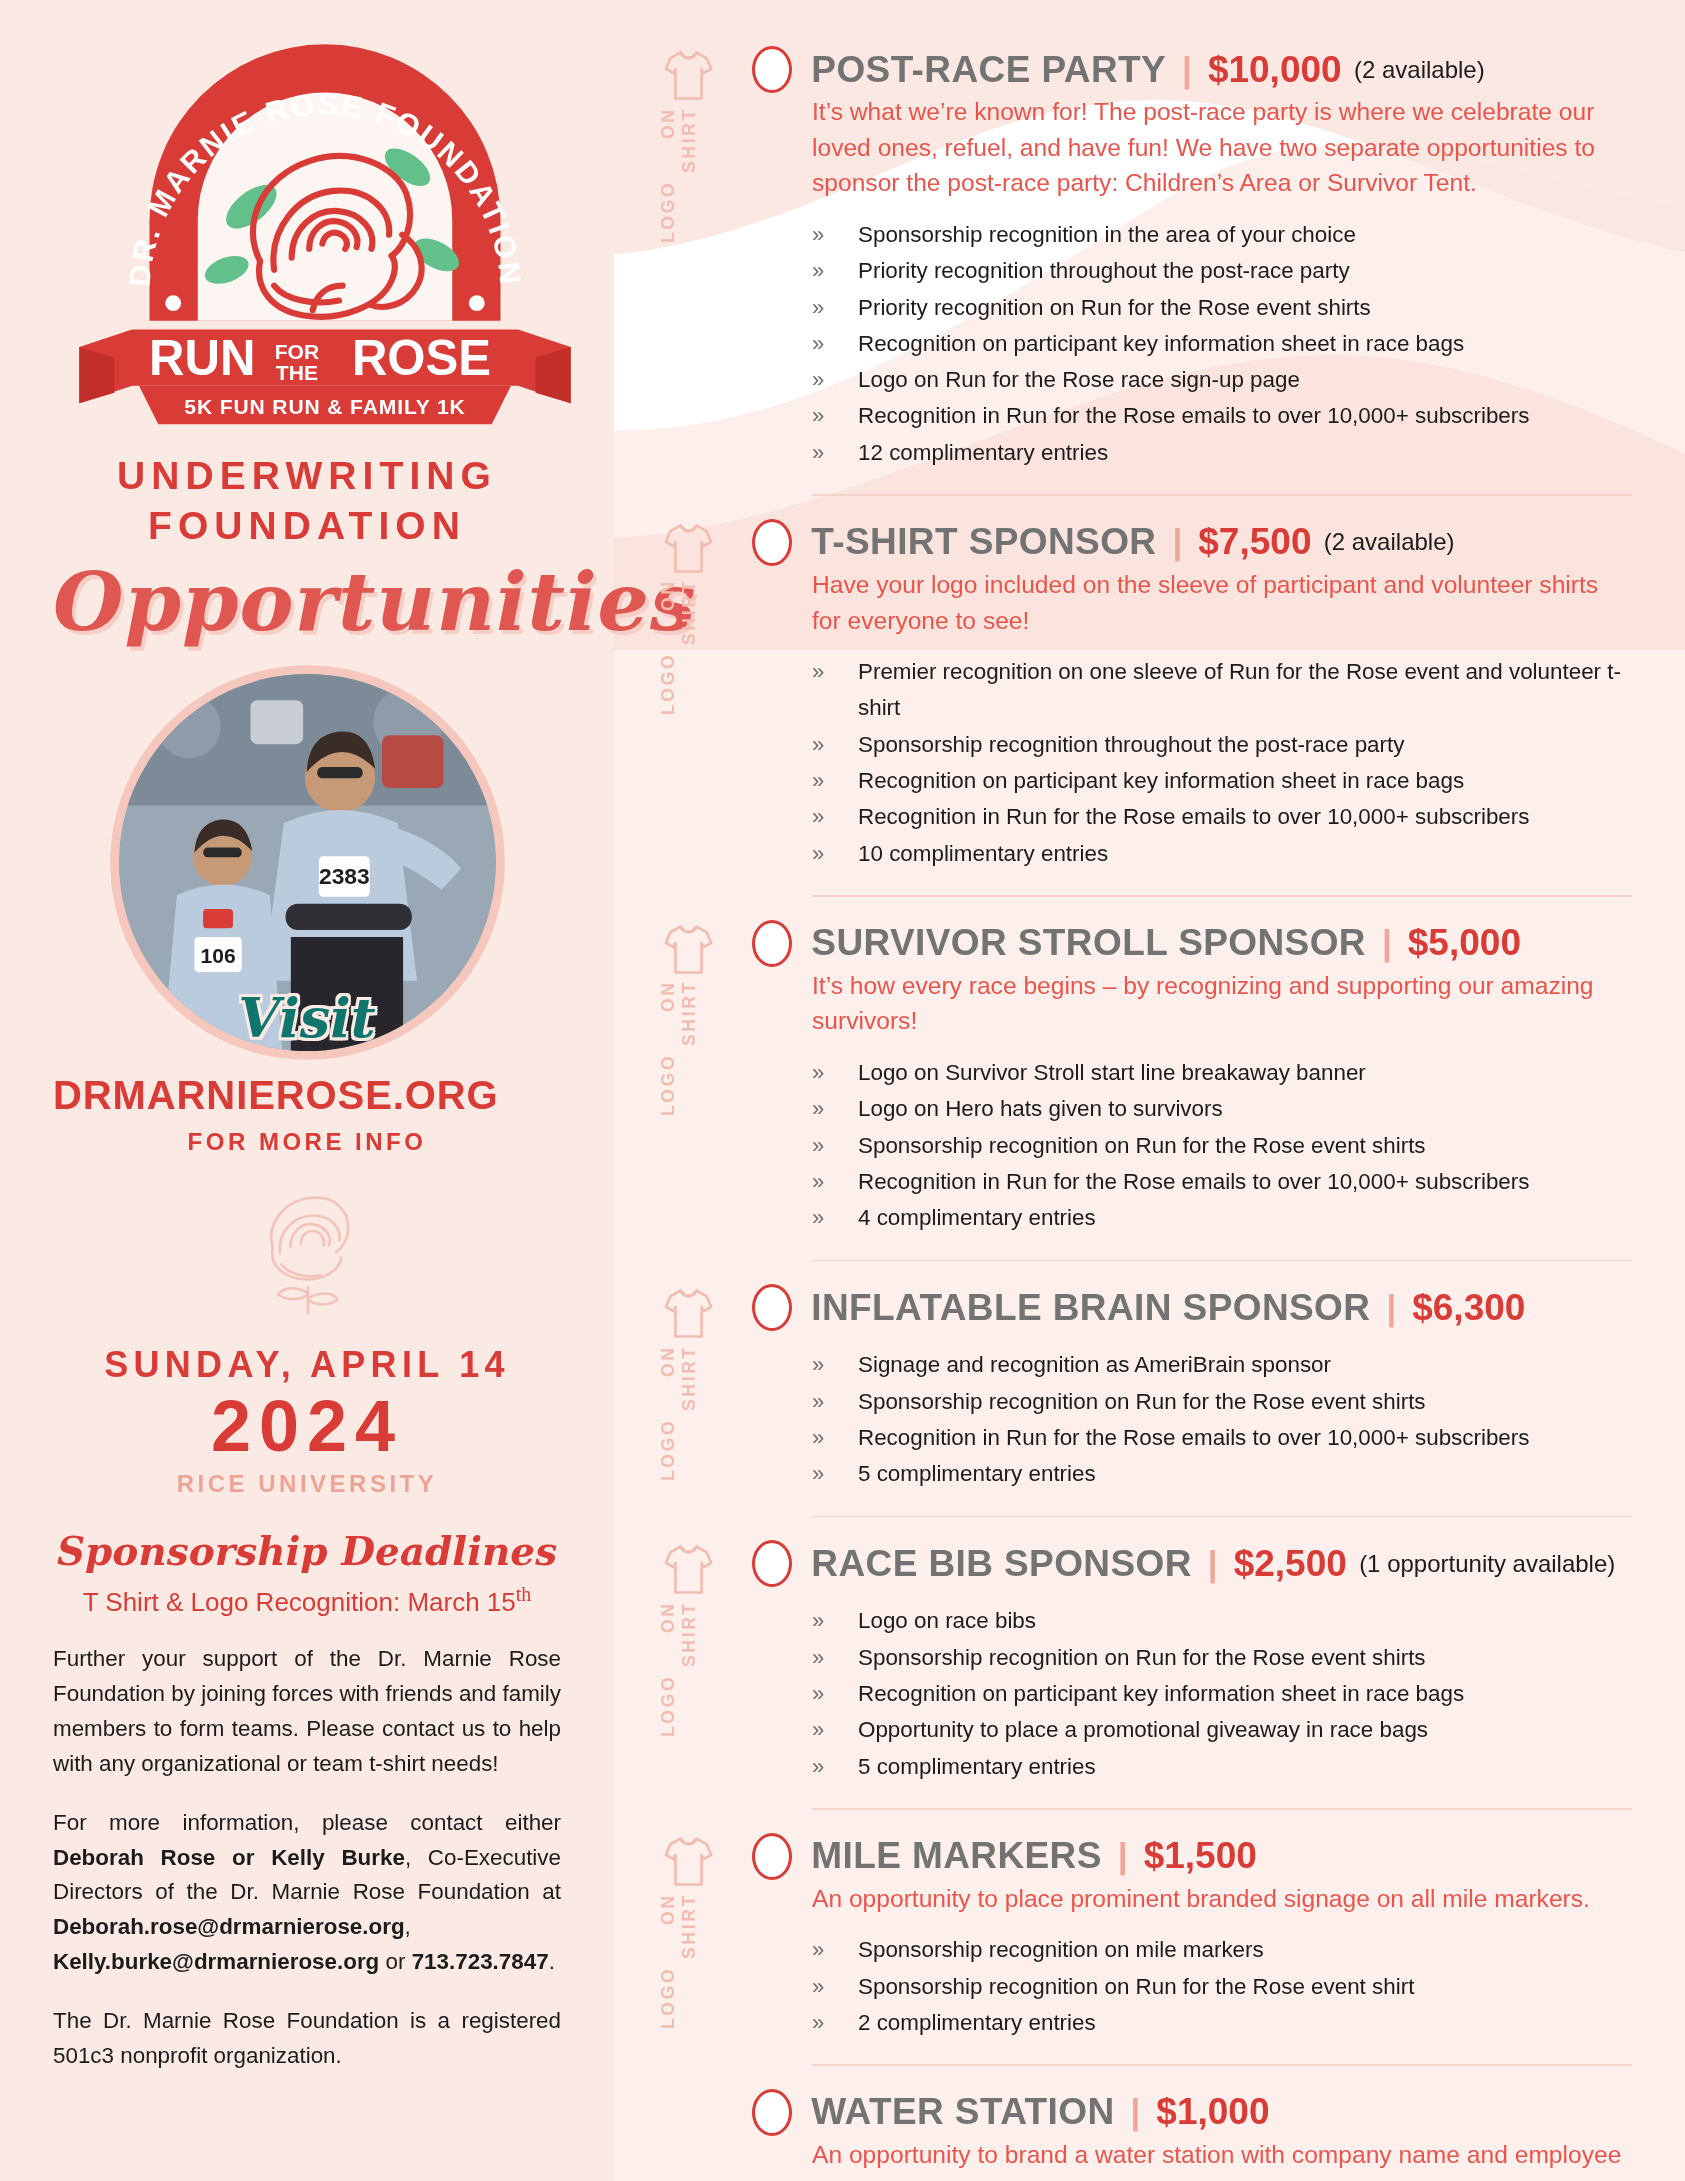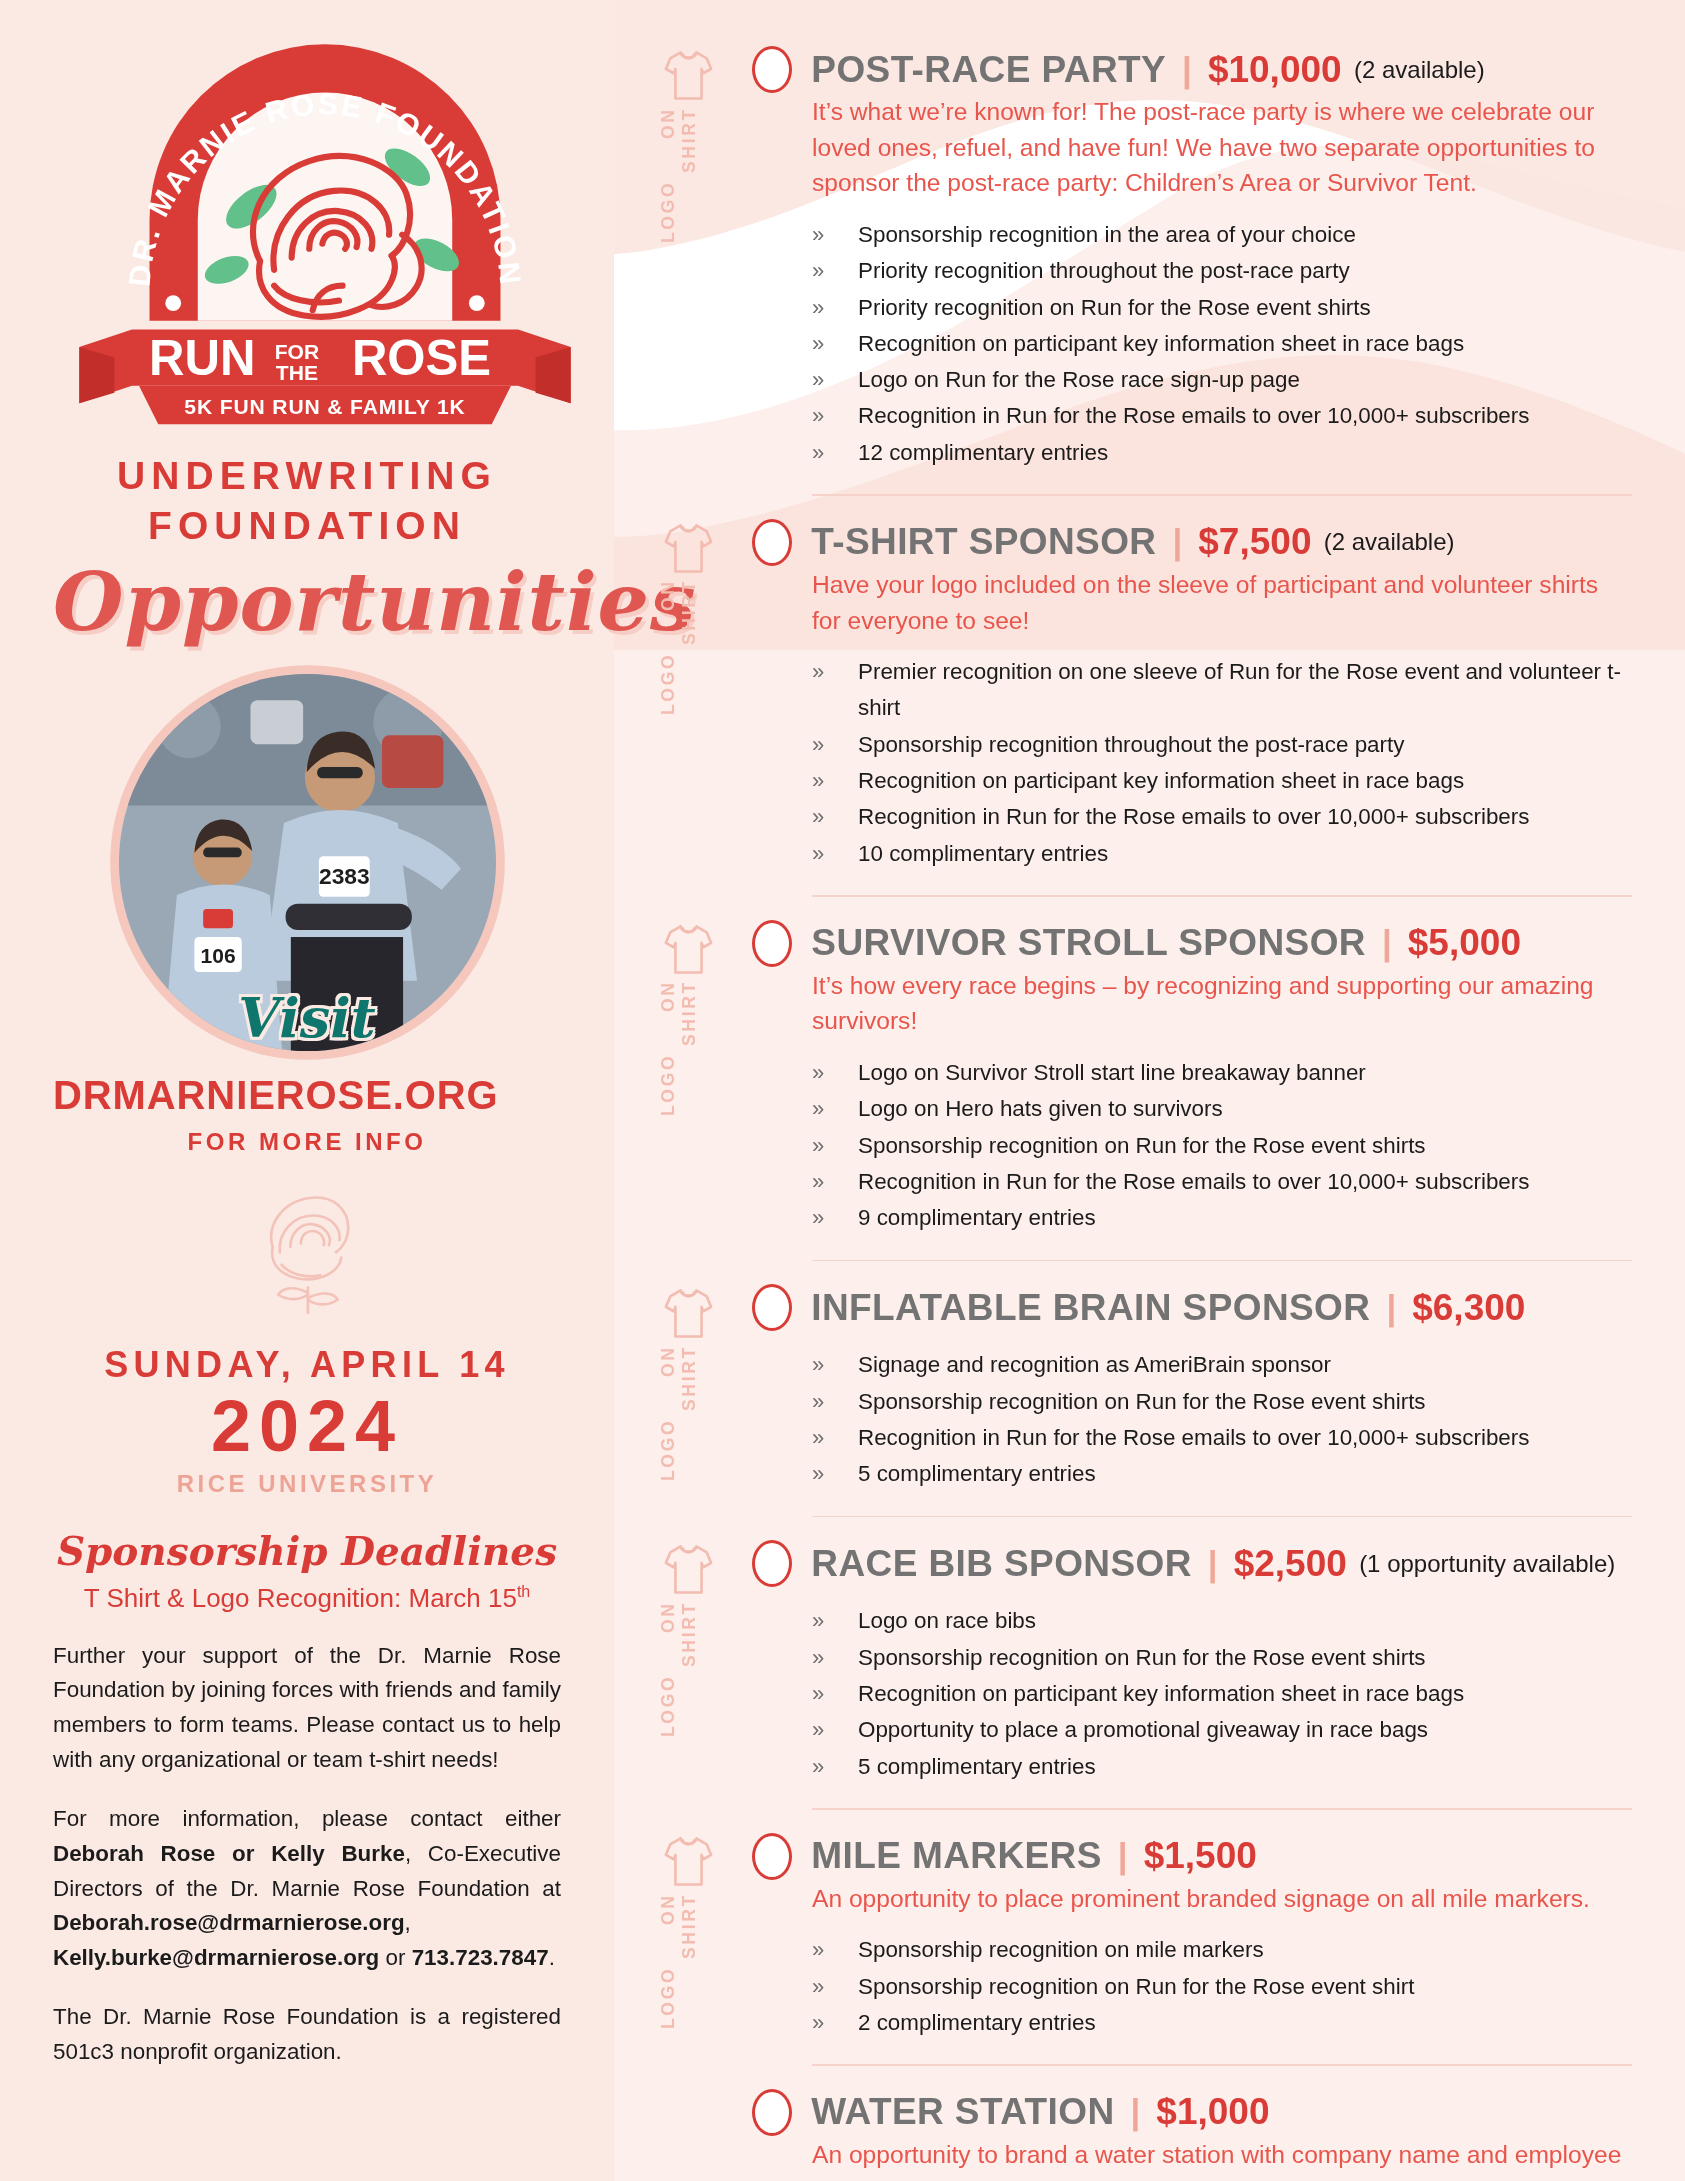--- a/index.html
+++ b/index.html
@@ -92,21 +92,21 @@
     font-size:24px; letter-spacing:3.5px; margin-top:7px;
   }
   .deadline-script {
     text-align:center; color:#d93b37; font-size:39px;
     font-family:"DejaVu Serif", serif; font-style:italic; font-weight:bold;
     margin-top:30px;
   }
   .deadline-line {
     text-align:center; color:#d93b37; font-size:26px; margin-top:8.8px;
   }
-  .deadline-line sup { font-size:16px; }
+  .deadline-line sup { font-size:20px;font-family:Liberation Serif, serif; }
 
   .para {
     color:#1b1b1b; font-size:22.4px; line-height:1.55;
     text-align:justify; margin-top:24.6px;
   }
   .para b { font-weight:bold; }
 
   
   .right {
     position:absolute; left:614px; top:0; width:1071px; height:2181px;
@@ -363,21 +363,21 @@
         <span class="tier-name">SURVIVOR STROLL SPONSOR</span>
         <span class="tier-sep">|</span>
         <span class="tier-price">$5,000</span>
       </div>
       <div class="tier-desc">It’s how every race begins – by recognizing and supporting our amazing survivors!</div>
       <ul class="tier-list">
         <li>Logo on Survivor Stroll start line breakaway banner</li>
         <li>Logo on Hero hats given to survivors</li>
         <li>Sponsorship recognition on Run for the Rose event shirts</li>
         <li>Recognition in Run for the Rose emails to over 10,000+ subscribers</li>
-        <li>9 complimentary entries</li>
+        <li>4 complimentary entries</li>
       </ul>
       <div class="divider"></div>
     </div>
     <div class="tier">
       <div class="shirt-badge">
         <svg class="shirt-icon" viewBox="0 0 58 62">
           <path d="M20,5 L8,12 L3,24 L12,29 L14,24 L14,58 L44,58 L44,24 L46,29 L55,24 L50,12 L38,5 C38,13 20,13 20,5 Z" fill="none" stroke="#f3bcb0" stroke-width="3" stroke-linejoin="round"></path>
           <path d="M22,6 C24,14 34,14 36,6" fill="none" stroke="#f3bcb0" stroke-width="3"></path>
         </svg>
         <div class="shirt-label">

